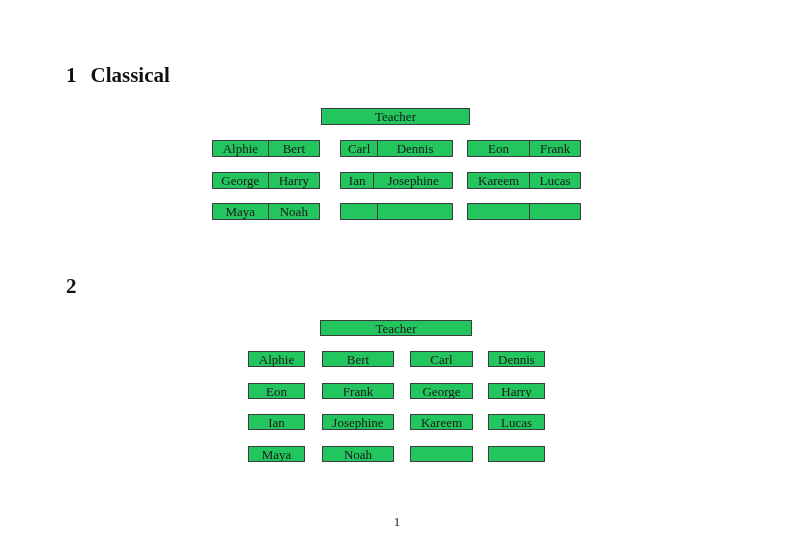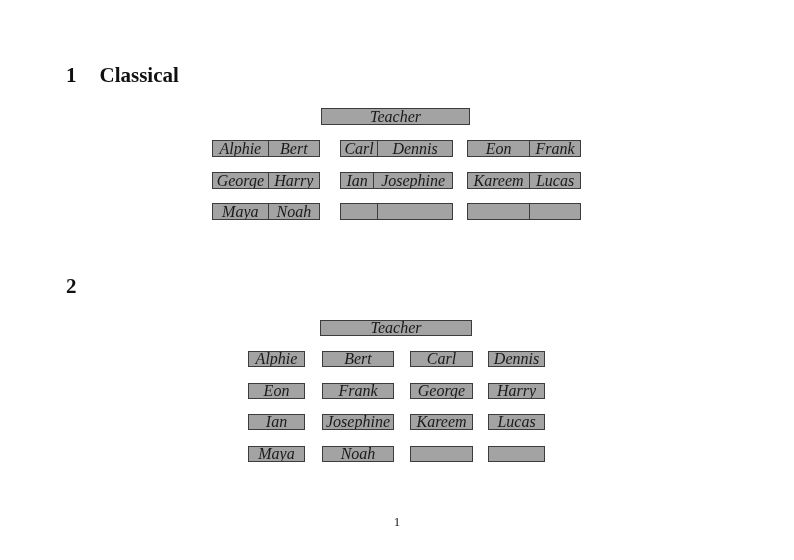--- a/index.html
+++ b/index.html
@@ -18,31 +18,30 @@
     position: absolute;
     left: 66px;
     display: flex;
     font-weight: bold;
     font-size: 21px;
     line-height: 24px;
     color: #111;
   }
   .section-heading.h-classical   { top: 63px; }
   .section-heading.h-distributed { top: 274px; }
-  .section-title { margin-left: 23px; }
+  .section-title { margin-left: 14px; }
 
   
   .boxed {
     position: absolute;
     box-sizing: border-box;
     border: 1px solid #3c3c3c;
-    background: #a3a3a3;
-    font-size: 16px;
+    background: #22c55e;
+    font-size: 13px;
     line-height: 1;
-    font-style: italic;
   }
 
   
   .teacher {
     display: flex;
     align-items: center;
     justify-content: center;
   }
   .teacher.t-classical   { left: 321px; top: 108px; width: 149px; height: 17px; }
   .teacher.t-distributed { left: 320px; top: 320px; width: 152px; height: 16px; }

